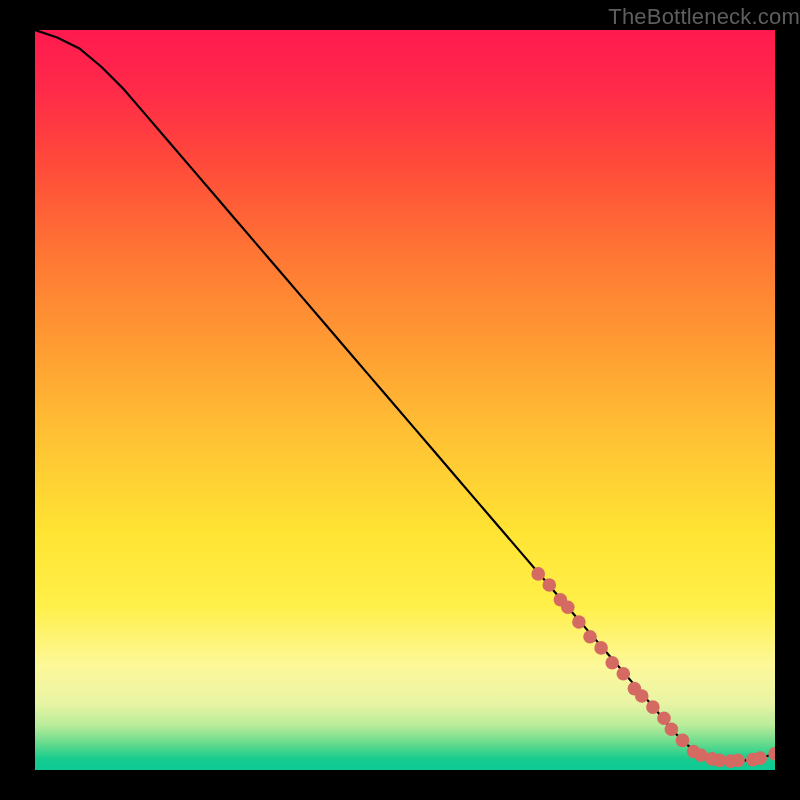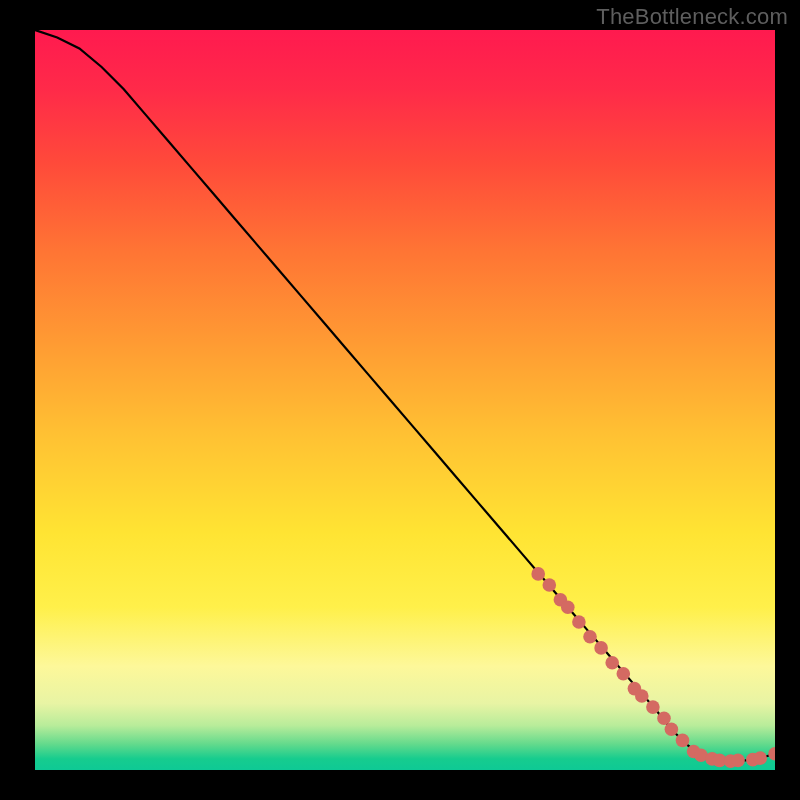--- a/index.html
+++ b/index.html
@@ -6,21 +6,21 @@
   html, body { width: 800px; height: 800px; background: #000; overflow: hidden; }
   .stage {
     position: relative;
     width: 800px;
     height: 800px;
     background: #000;
   }
   .watermark {
     position: absolute;
     top: 4px;
-    right: 12px;
+    right: 0;
     font-family: Arial, Helvetica, sans-serif;
     font-size: 22px;
     font-weight: 500;
     color: #5e5e5e;
     letter-spacing: 0.2px;
     user-select: none;
   }
   .plot {
     position: absolute;
     left: 35px;

